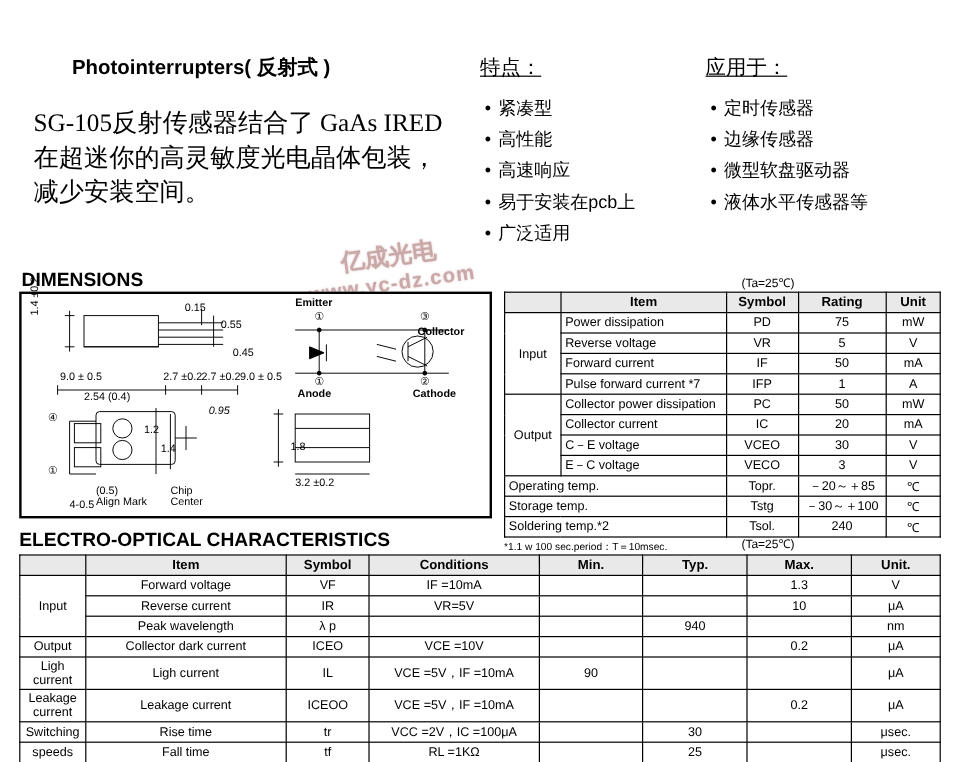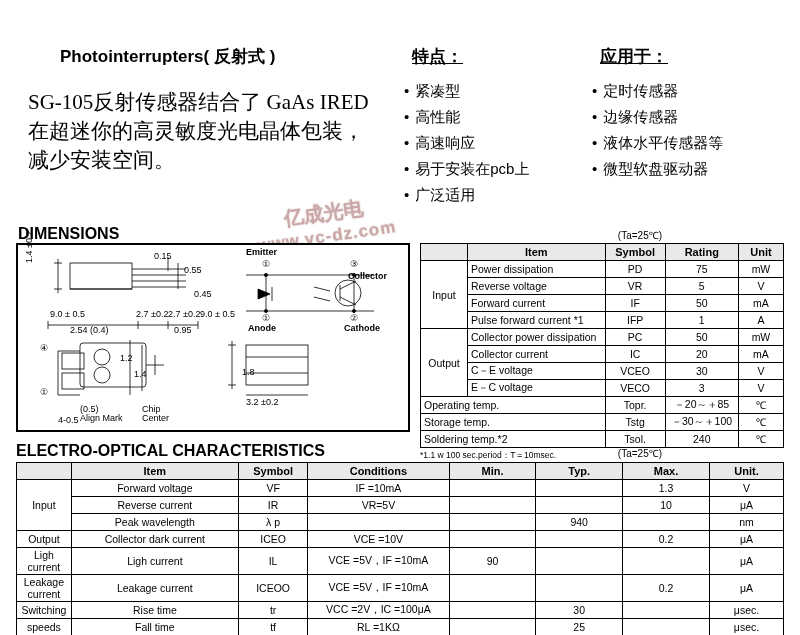--- a/index.html
+++ b/index.html
@@ -8,21 +8,21 @@
     font-family:"Liberation Sans", sans-serif;
     color:#000;position:relative;overflow:hidden;
   }
   .page{position:relative;width:680px;height:635px;}
 
   
   .hdr{position:absolute;left:0;top:0;width:800px;height:205px;}
   .title{position:absolute;left:60px;top:45px;font-size:17px;font-weight:bold;letter-spacing:0px;}
   .intro{position:absolute;left:28px;top:88px;width:350px;font-family:"Liberation Serif",serif;
          font-size:21px;line-height:29px;}
-  .colhead{font-size:17px;font-weight:bold;text-decoration:underline;margin-left:12px;}
+  .colhead{font-size:17px;font-weight:normal;text-decoration:underline;}
   .feat{position:absolute;left:400px;top:45px;width:180px;}
   .app{position:absolute;left:588px;top:45px;width:210px;}
   .bullets{margin:10px 0 0 4px;padding:0;list-style:none;font-size:15px;line-height:26px;}
   .bullets li:before{content:"\2022";margin-right:6px;}
 
   
   .wm{position:absolute;left:225px;top:200px;width:200px;text-align:center;
       color:#c9a8a8;font-weight:bold;font-size:20px;transform:rotate(-8deg);
       text-shadow:0 0 2px rgba(200,150,150,.6);pointer-events:none;}
   .wm .l2{font-size:17px;letter-spacing:1px;}
@@ -71,22 +71,22 @@
         <li>易于安装在pcb上</li>
         <li>广泛适用</li>
       </ul>
     </div>
 
     <div class="app">
       <div class="colhead">应用于：</div>
       <ul class="bullets">
         <li>定时传感器</li>
         <li>边缘传感器</li>
+        <li>微型软盘驱动器</li>
         <li>液体水平传感器等</li>
-        <li>微型软盘驱动器</li>
       </ul>
     </div>
   </div>
 
   <div class="wm">
     <div>亿成光电</div>
     <div class="l2">www.yc-dz.com</div>
   </div>
 
   <div class="sectlbl" style="position:absolute;left:18px;top:225px;">DIMENSIONS</div>
@@ -165,21 +165,21 @@
     <div class="diag-text" style="position:absolute;left:136px;top:6px;">0.15</div>
     <div class="diag-text" style="position:absolute;left:166px;top:20px;text-align:right;">0.55</div>
     <div class="diag-text" style="position:absolute;left:6px;top:18px;transform:rotate(-90deg);transform-origin:left top;">1.4 ±0.2</div>
     <div class="diag-text" style="position:absolute;left:176px;top:44px;">0.45</div>
 
     <div class="diag-text" style="position:absolute;left:32px;top:64px;">9.0 ± 0.5</div>
     <div class="diag-text" style="position:absolute;left:118px;top:64px;">2.7 ±0.2</div>
     <div class="diag-text" style="position:absolute;left:150px;top:64px;">2.7 ±0.2</div>
     <div class="diag-text" style="position:absolute;left:182px;top:64px;">9.0 ± 0.5</div>
     <div class="diag-text" style="position:absolute;left:52px;top:80px;">2.54 (0.4)</div>
-    <div class="diag-text" style="position:absolute;left:156px;top:80px;">0.95</div>
+    <div class="diag-text" style="position:absolute;left:156px;top:92px;font-style:italic;">0.95</div>
     <div class="diag-text" style="position:absolute;left:102px;top:108px;">1.2</div>
     <div class="diag-text" style="position:absolute;left:116px;top:124px;">1.4</div>
     <div class="diag-text" style="position:absolute;left:224px;top:122px;">1.8</div>
     <div class="diag-text" style="position:absolute;left:228px;top:152px;">3.2 ±0.2</div>
     <div class="diag-text" style="position:absolute;left:40px;top:170px;">4-0.5</div>
     <div class="diag-text" style="position:absolute;left:62px;top:160px;white-space:pre;line-height:9px;">(0.5)
 Align Mark</div>
     <div class="diag-text" style="position:absolute;left:124px;top:160px;white-space:pre;line-height:9px;">Chip
 Center</div>
 
@@ -222,21 +222,21 @@
           <td class="ctr">5</td>
           <td class="ctr">V</td>
         </tr>
         <tr>
           <td class="lft">Forward current</td>
           <td class="ctr">IF</td>
           <td class="ctr">50</td>
           <td class="ctr">mA</td>
         </tr>
         <tr>
-          <td class="lft">Pulse forward current *1</td>
+          <td class="lft">Pulse forward current *7</td>
           <td class="ctr">IFP</td>
           <td class="ctr">1</td>
           <td class="ctr">A</td>
         </tr>
 
         <tr>
           <td class="ctr" rowspan="4">Output</td>
           <td class="lft">Collector power dissipation</td>
           <td class="ctr">PC</td>
           <td class="ctr">50</td>

